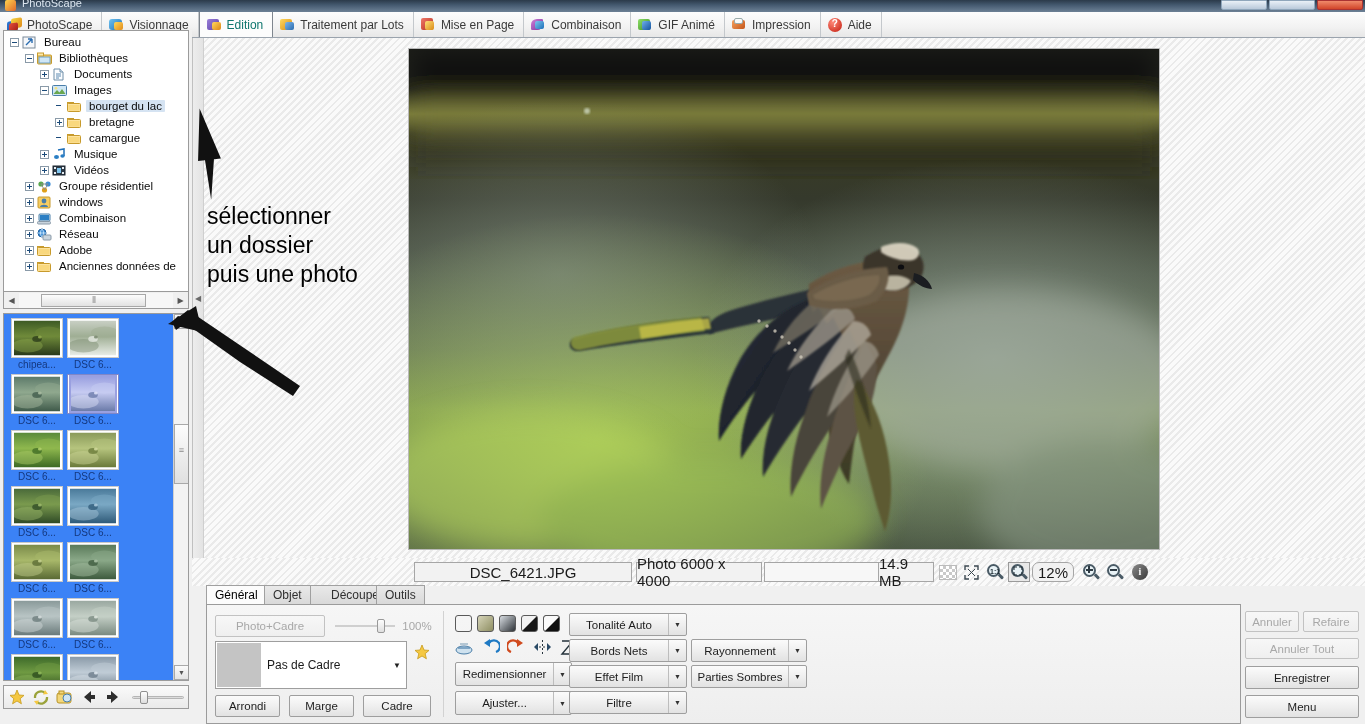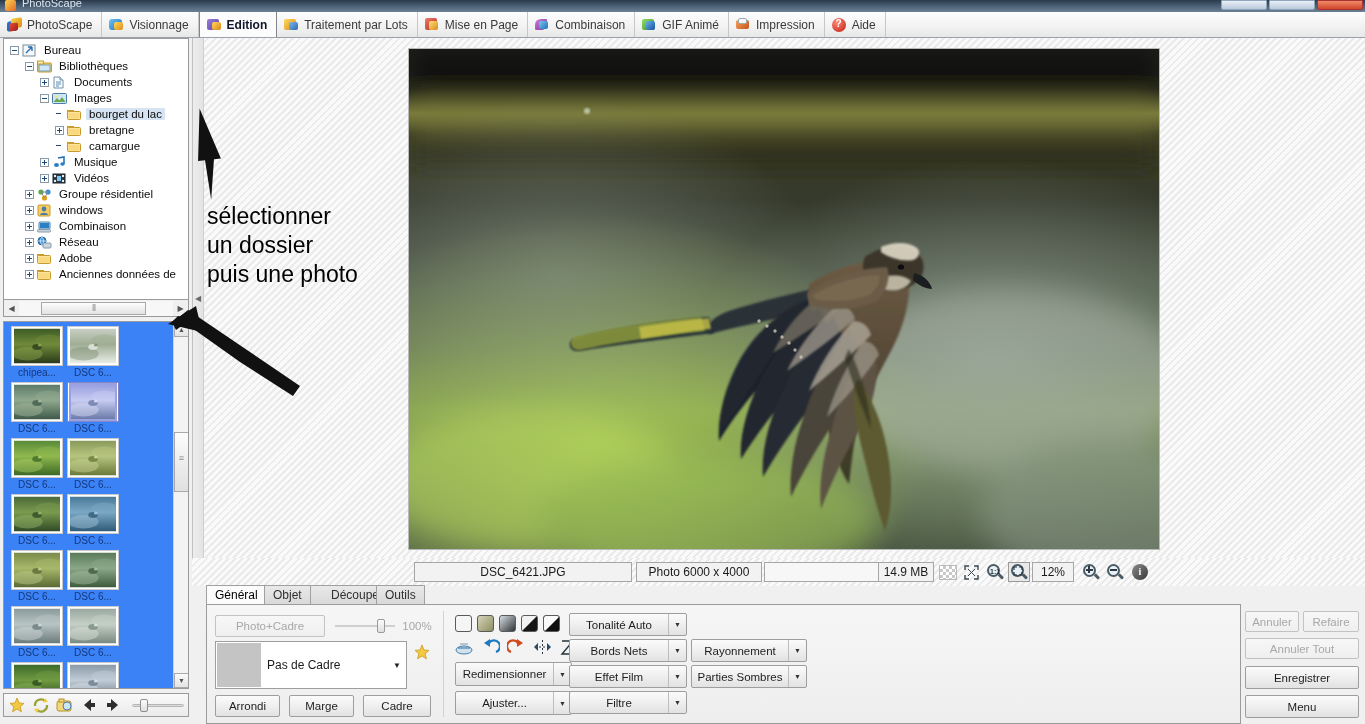--- a/index.html
+++ b/index.html
@@ -36,21 +36,21 @@
     background: linear-gradient(to bottom, #fdfdfd 0%, #f2f2f2 60%, #e7e7e7 100%);
     border-bottom: 1px solid #9aa3ad;
     display: flex; align-items: stretch;
   }
   .modetab {
     display: flex; align-items: center; gap: 5px;
     padding: 0 9px 0 7px; font-size: 12px; color: #3a3a3a;
     border-right: 1px solid #c4c8cc; cursor: default; position: relative;
   }
   .modetab.active {
-    background: #fcfcfc; color: #0f172a; font-weight: bold;
+    background: #fcfcfc; color: #0f766e; font-weight: normal;
     border-left: 1px solid #7f868e; border-right: 1px solid #7f868e;
     box-shadow: inset 0 -2px 0 #fcfcfc;
   }
   .mi { width: 15px; height: 15px; position: relative; flex: 0 0 15px; }
   .mi i { position: absolute; display: block; border-radius: 2px; }
 
   
   .ic-ps i:nth-child(1){left:0;top:4px;width:11px;height:10px;background:linear-gradient(135deg,#2f7ad6,#1b4e9b);transform:skewY(-8deg);}
   .ic-ps i:nth-child(2){left:4px;top:1px;width:11px;height:10px;background:linear-gradient(135deg,#f3d23f,#e08b1a);transform:skewY(-8deg);}
   .ic-ps i:nth-child(3){left:2px;top:6px;width:9px;height:8px;background:linear-gradient(135deg,#e34b3c,#a41f15);transform:skewY(-8deg);}
@@ -74,21 +74,21 @@
   .ic-gif i:nth-child(2){left:4px;top:4px;width:9px;height:9px;background:linear-gradient(135deg,#6fb0ea,#13539e);border-radius:2px;}
 
   .ic-imp i:nth-child(1){left:0;top:3px;width:13px;height:9px;background:linear-gradient(135deg,#f5a05e,#c4561a);border-radius:2px;}
   .ic-imp i:nth-child(2){left:2px;top:1px;width:9px;height:6px;background:#fafafa;border:1px solid #9aa;}
 
   .ic-aide i:nth-child(1){left:0;top:1px;width:14px;height:14px;background:radial-gradient(circle at 35% 30%,#ff8a7a,#c21a0c);border-radius:50%;}
   .ic-aide i:nth-child(2){left:5px;top:3px;width:4px;height:9px;background:transparent;}
   .ic-aide b{position:absolute;left:0;top:0;width:14px;height:14px;color:#fff;font:bold 10px/14px "Liberation Sans",sans-serif;text-align:center;}
 
   
-  .leftcol { position: absolute; left: 0; top: 38px; width: 192px; height: 532px; background: #f0f0f0; }
+  .leftcol { position: absolute; left: 0; top: 30px; width: 192px; height: 532px; background: #f0f0f0; }
 
   .tree {
     position: absolute; left: 3px; top: 0px; width: 186px; height: 262px;
     background: #fff; border: 1px solid #9b9b9b; overflow: hidden;
     padding: 3px 0 0 0;
   }
   .trow { height: 16px; display: flex; align-items: center; font-size: 11.5px; color: #0a0a0a; white-space: nowrap; position: relative;}
   .exp {
     width: 9px; height: 9px; border: 1px solid #8a9aa8; background: #fff;
     margin-right: 3px; flex: 0 0 9px; position: relative; cursor: default;
@@ -167,21 +167,21 @@
   }
   .photo svg { display: block; }
 
   
   .statusrow {
     position: absolute; left: 192px; top: 558px; width: 1173px; height: 28px;
     background-image: repeating-linear-gradient(135deg,#eaeaea 0 2px,#fafafa 2px 5px);
   }
   .sfield {
     position: absolute; top: 4px; height: 20px; background: #f2f2f2;
-    border: 1px solid #a6a6a6; font-size: 12px; color: #1a1a1a;
+    border: 1px solid #a6a6a6; font-size: 15px; color: #1a1a1a;
     display: flex; align-items: center; justify-content: center;
   }
   .sicon { position: absolute; top: 4px; width: 22px; height: 20px;
            display: flex; align-items: center; justify-content: center; }
   .sicon.framed { border: 1px solid #9a9a9a; background: #e9e9e9; }
   .checkers { width: 18px; height: 15px;
     background-image: linear-gradient(45deg,#c9c9c9 25%,transparent 25%,transparent 75%,#c9c9c9 75%),
                       linear-gradient(45deg,#c9c9c9 25%,transparent 25%,transparent 75%,#c9c9c9 75%);
     background-size: 6px 6px; background-position: 0 0, 3px 3px; background-color: #fff;
     border: 1px solid #bbb;
@@ -949,21 +949,21 @@
     </div>
     <div class="sicon framed" style="left:816px;">
       <span class="magn">
           <span class="lens"></span>
           <span class="hdl"></span>
         <svg style="position:absolute;left:2px;top:2px" width="10" height="10" viewBox="0 0 10 10" stroke="#24323b" stroke-width="1.1" fill="none">
           <path d="M1 4 L1 1 L4 1 M6 1 L9 1 L9 4 M9 6 L9 9 L6 9 M4 9 L1 9 L1 6"></path>
           </svg>
         </span>
     </div>
-    <div class="sfield" style="left:840px;width:42px;">12%</div>
+    <div class="sfield" style="left:840px;width:42px;border-radius:7px;">12%</div>
     <div class="sicon" style="left:888px;">
       <span class="magn">
           <span class="lens"></span>
           <span class="hdl"></span>
           <span class="pl"></span>
           <span class="pl2"></span>
         </span>
     </div>
     <div class="sicon" style="left:912px;">
       <span class="magn">

